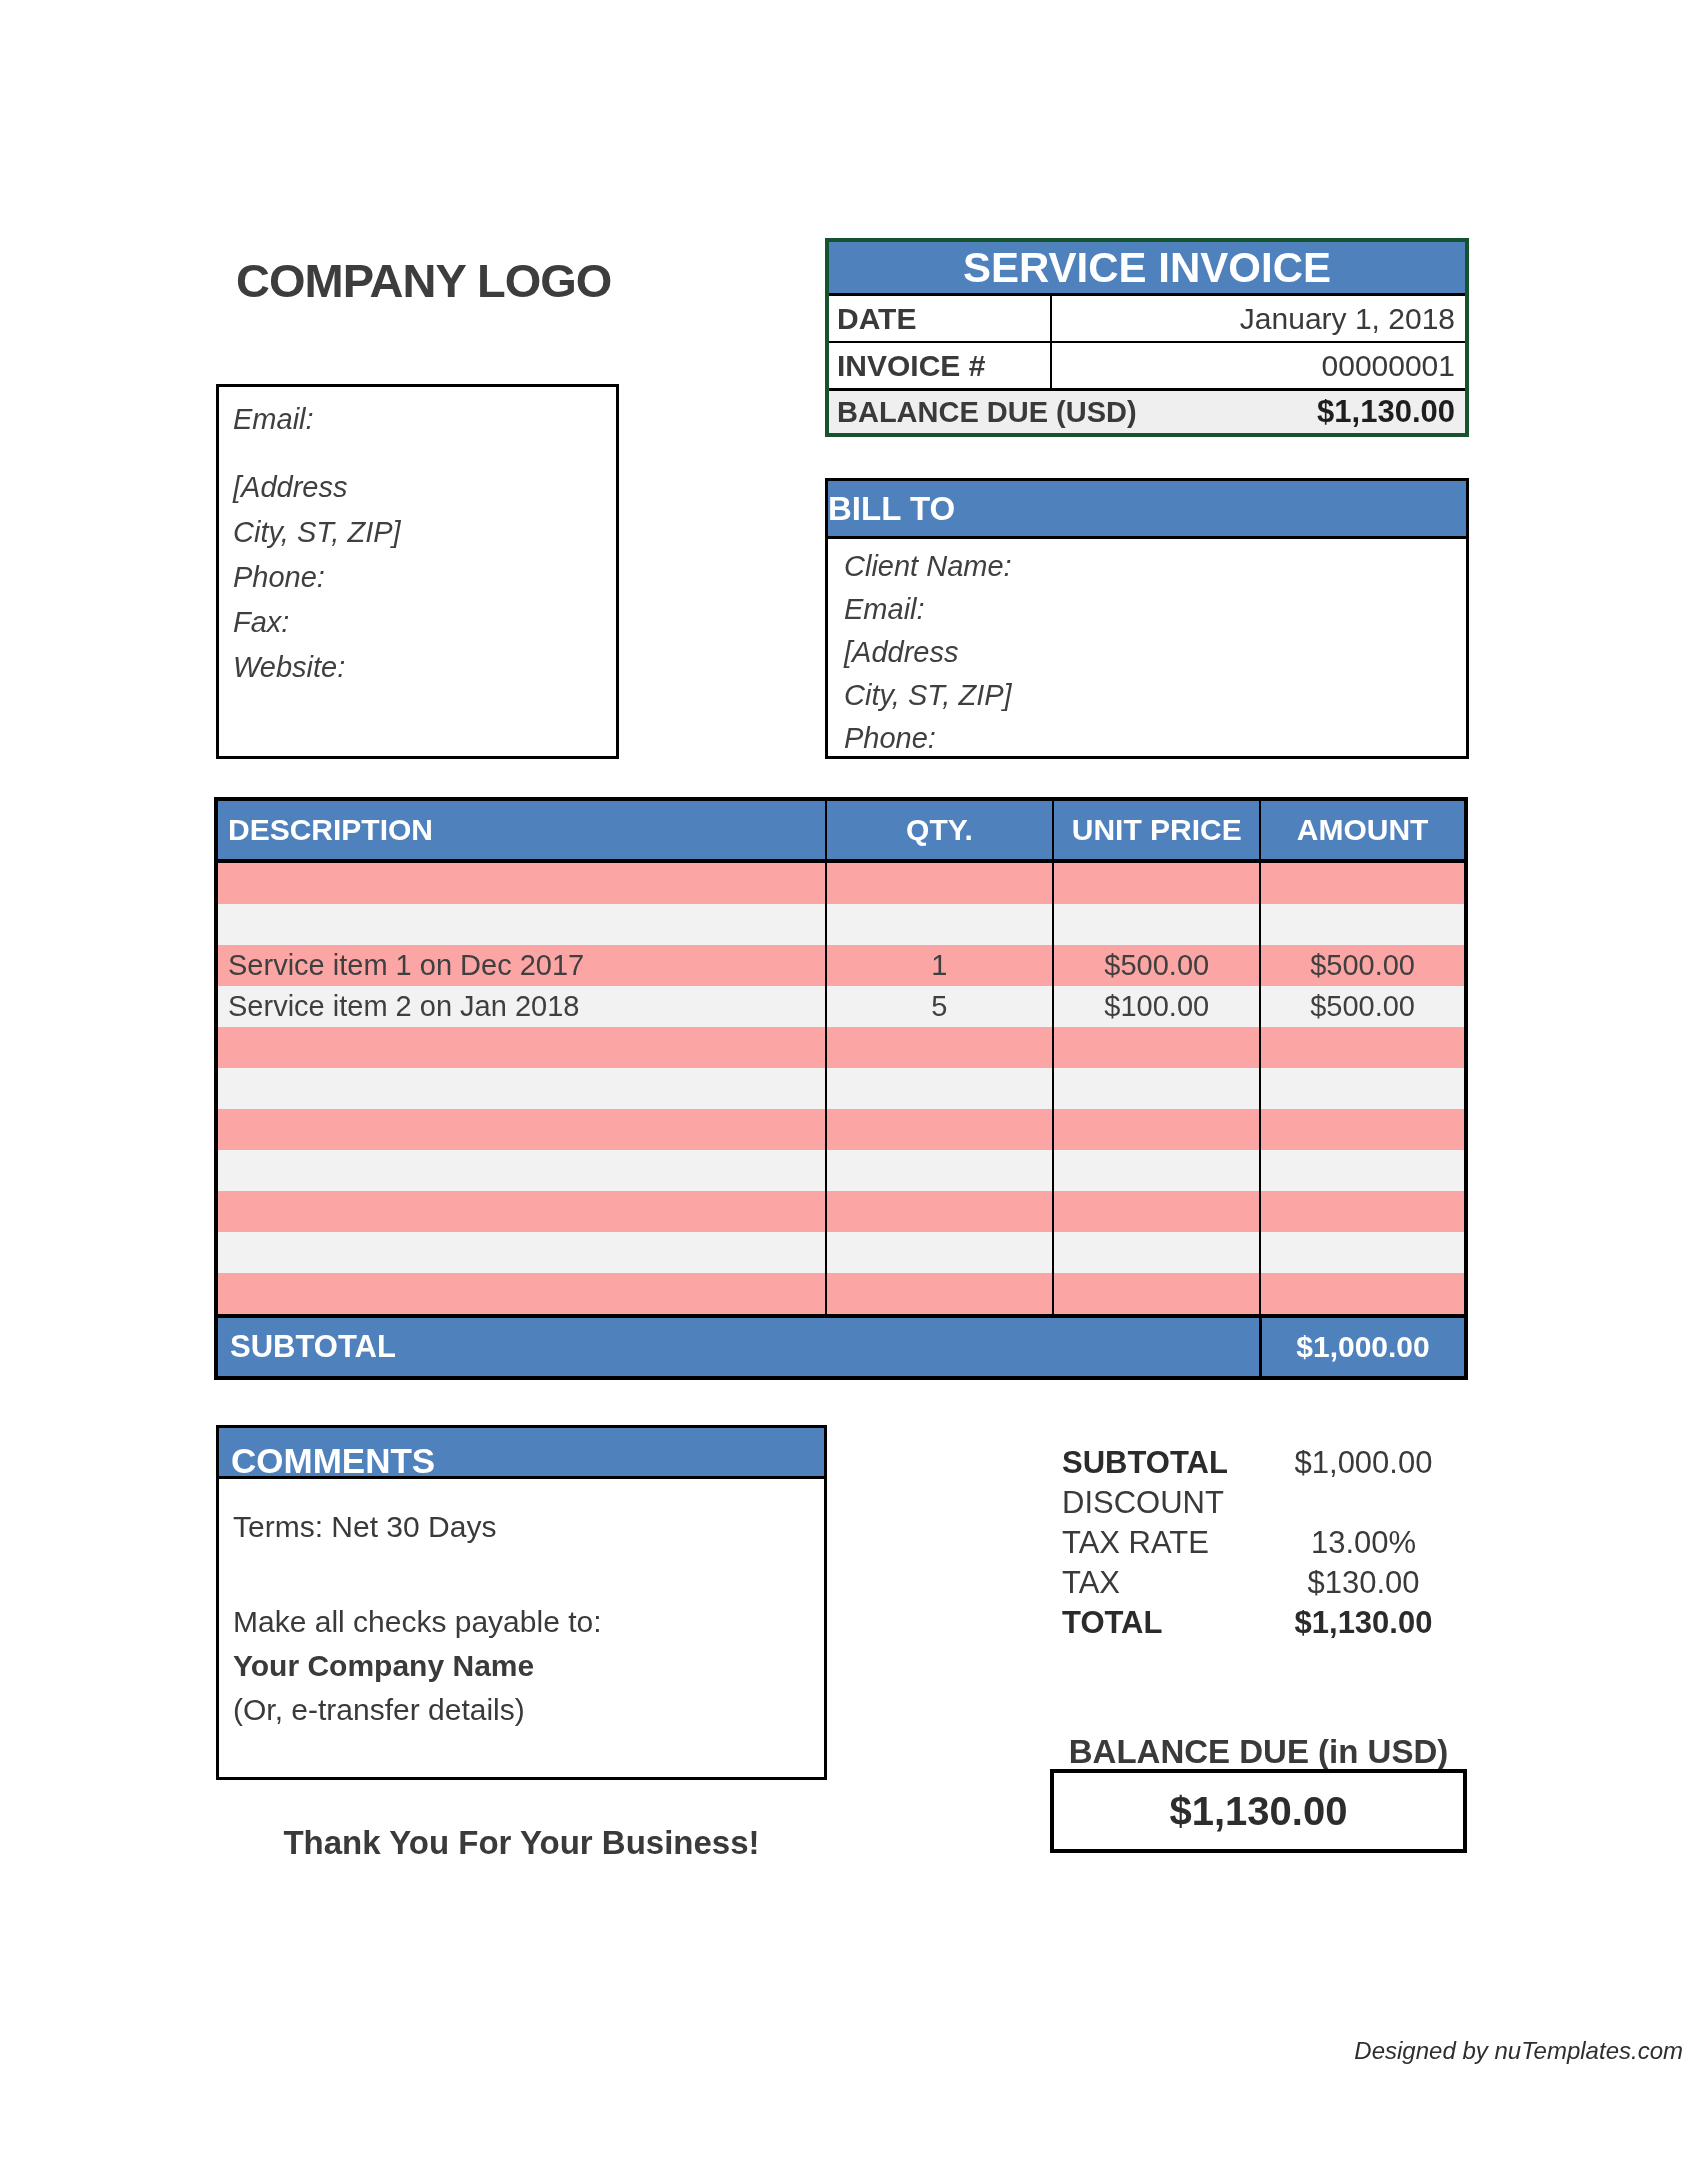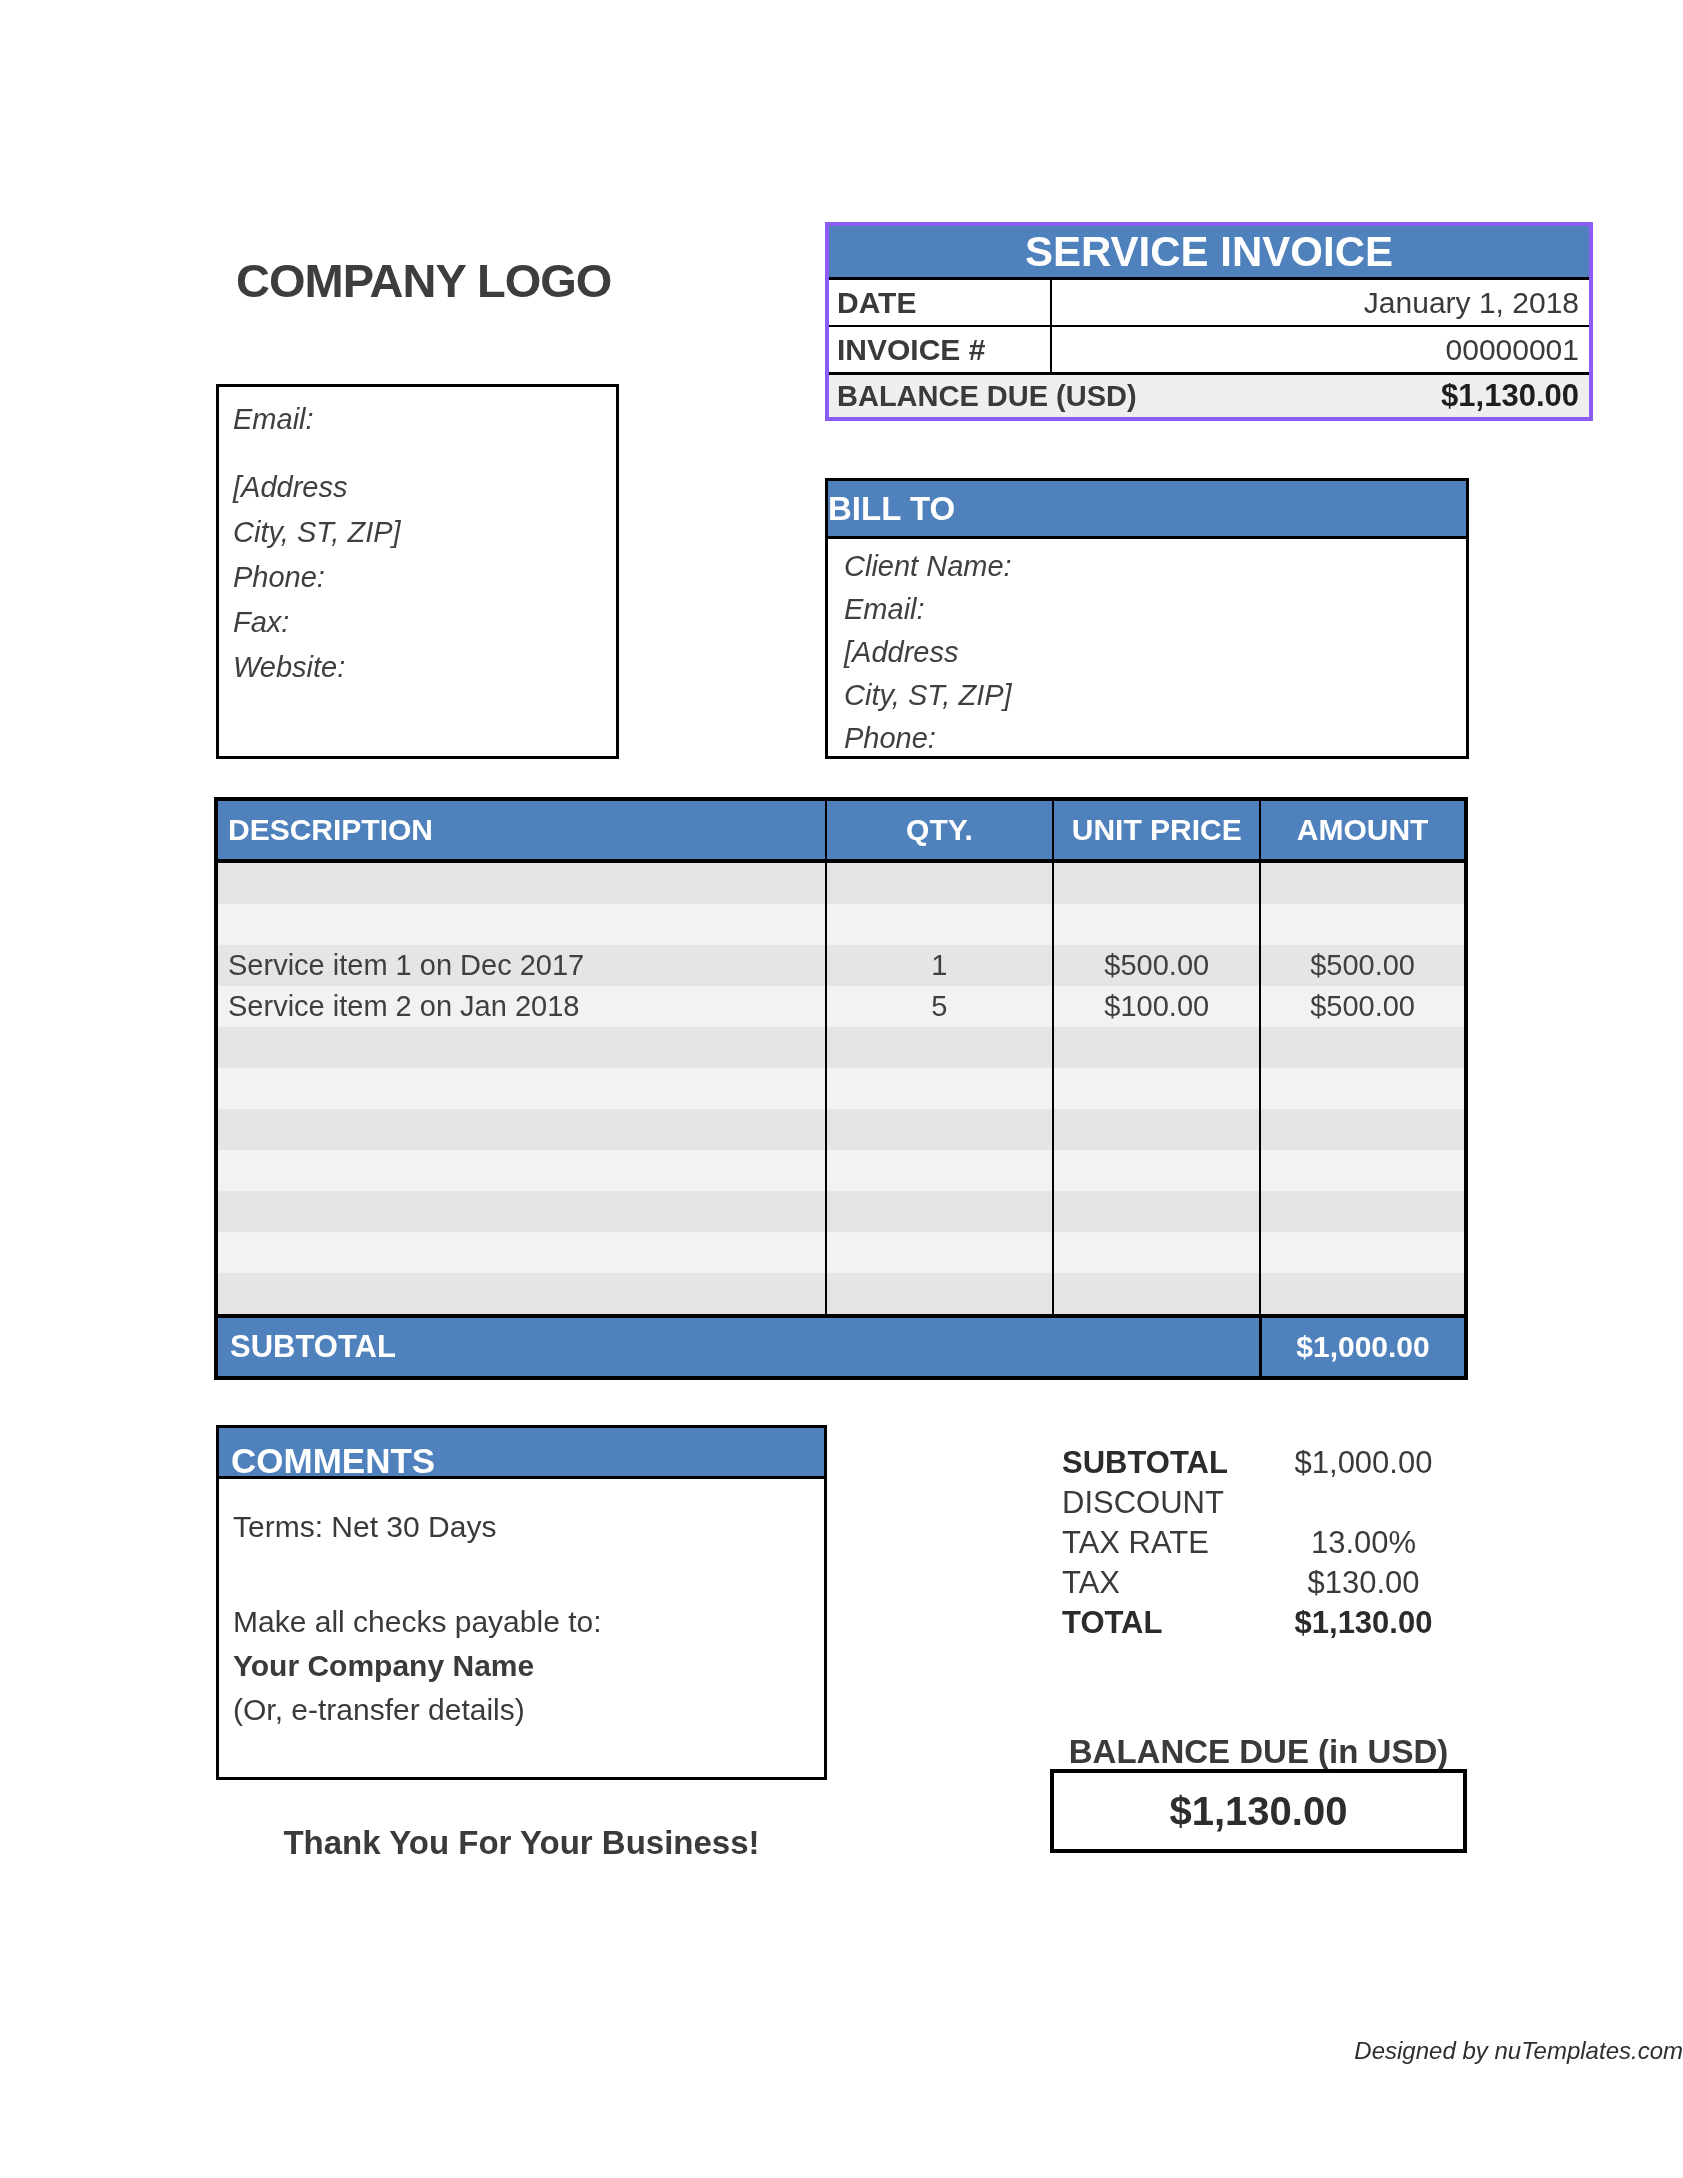--- a/index.html
+++ b/index.html
@@ -20,22 +20,22 @@
   .abs{position:absolute;}
 
   
   .company-logo{
     left:236px;top:253px;
     font-size:47px;font-weight:bold;color:#3d3d3d;letter-spacing:-1px;
   }
 
   
   .invoice-box{
-    left:825px;top:222px;width:768px;
-    border:4px solid #8b5cf6;box-sizing:border-box;background:#fff;
+    left:825px;top:238px;width:644px;
+    border:4px solid #14532d;box-sizing:border-box;background:#fff;
   }
   .invoice-title{
     height:51px;line-height:51px;background:var(--accent);
     border-bottom:3px solid #000;
     color:#fff;font-weight:bold;font-size:42px;text-align:center;letter-spacing:0;
   }
   .ib-row{display:flex;align-items:stretch;height:45px;border-bottom:2px solid #000;font-size:30px;}
   .ib-row.last{border-bottom:3px solid #000;}
   .ib-row .lbl{
     width:223px;box-sizing:border-box;border-right:2px solid #000;
@@ -74,21 +74,21 @@
   }
   .thead{display:flex;height:58px;background:var(--accent);border-bottom:4px solid #000000;
     color:#fff;font-weight:bold;font-size:30px;}
   .hcell{display:flex;align-items:center;box-sizing:border-box;height:100%;}
   .c1{width:607px;}
   .c2{width:228px;border-left:2px solid #000;}
   .c3{width:207px;border-left:2px solid #000;}
   .c4{width:205px;border-left:2px solid #000;}
   .hcell.c1{padding-left:10px;}
   .hcell.c2,.hcell.c3,.hcell.c4{justify-content:center;}
-  .trow{display:flex;height:41px;background:#e5e5e5;}
+  .trow{display:flex;height:41px;background:#fca5a5;}
   .trow.stripe{background:var(--stripe);}
   .cell{display:flex;align-items:center;box-sizing:border-box;height:100%;font-size:29px;color:var(--ink);}
   .cell.c1{padding-left:10px;}
   .cell.c2,.cell.c3,.cell.c4{justify-content:center;}
   .subtotal-row{display:flex;height:58px;background:var(--accent);border-top:4px solid #000;color:#fff;}
   .subtotal-label{flex:1;display:flex;align-items:center;padding-left:12px;font-weight:bold;font-size:31px;}
   .subtotal-amount{width:205px;box-sizing:border-box;border-left:3px solid #000;display:flex;
     align-items:center;justify-content:center;font-weight:bold;font-size:30px;}
 
   

